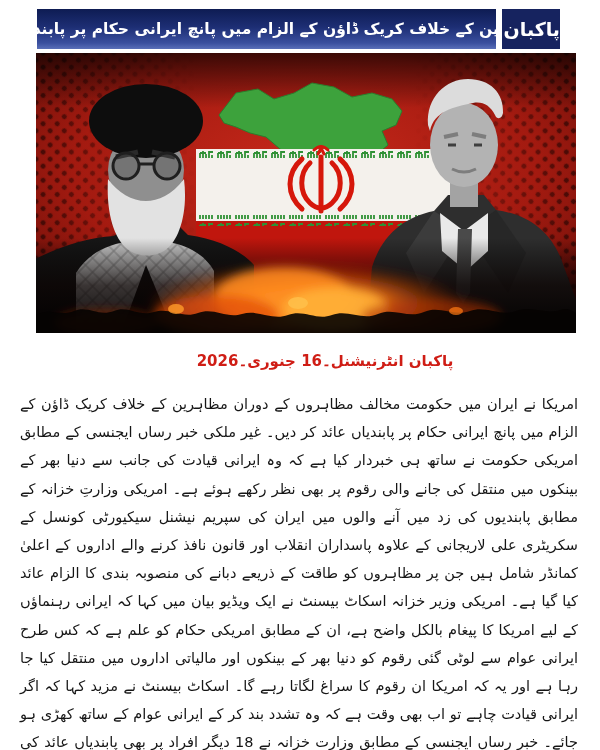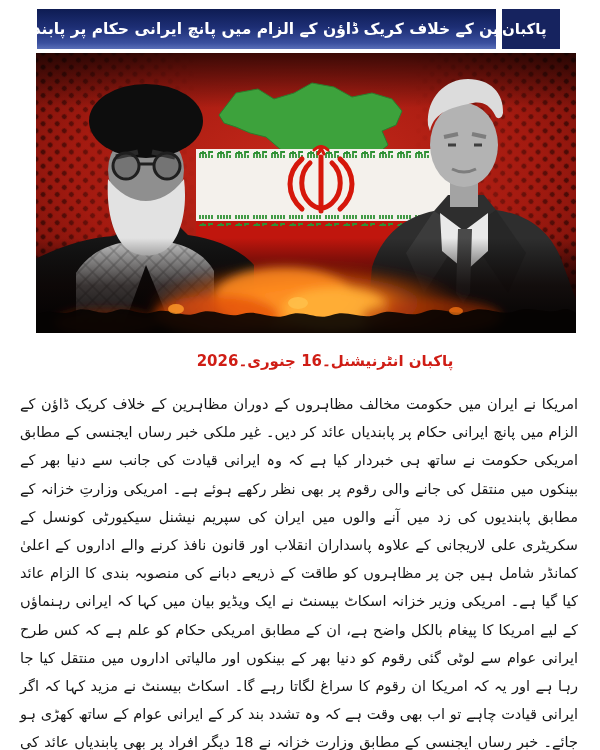--- a/index.html
+++ b/index.html
@@ -1,22 +1,22 @@
 <!DOCTYPE html>
 <html lang="ur" dir="rtl"><head>
 <meta charset="utf-8">
 <style>
   html,body{margin:0;padding:0;}
   body{background:#ffffff;font-family:"DejaVu Sans",sans-serif;}
   .page{position:relative;width:600px;height:750px;background:#ffffff;overflow:hidden;margin:0 auto;}
 
   
   .topbar{position:absolute;top:9px;left:37px;width:523px;height:40px;display:flex;direction:rtl;}
-  .logo-box{width:58px;background:#16235f;color:#ffffff;display:flex;align-items:center;justify-content:flex-end;
-            font-size:15px;font-weight:bold;}
+  .logo-box{width:58px;background:#16235f;color:#ffffff;display:flex;align-items:center;justify-content:flex-start;
+            font-size:19px;font-weight:bold;}
   .sep{width:6px;background:#ffffff;}
   .headline-box{flex:1;background:linear-gradient(180deg,#0e1c53 0%,#1d2e74 45%,#3a4f9e 85%,#5a6fb8 100%);
             color:#ffffff;display:flex;align-items:center;justify-content:center;
             font-size:15.5px;font-weight:bold;padding:0 8px;white-space:nowrap;overflow:hidden;}
 
   
   .hero{position:absolute;top:53px;left:36px;width:540px;height:280px;margin:0;background:#7a120d;}
   .hero svg{display:block;}
 
   

